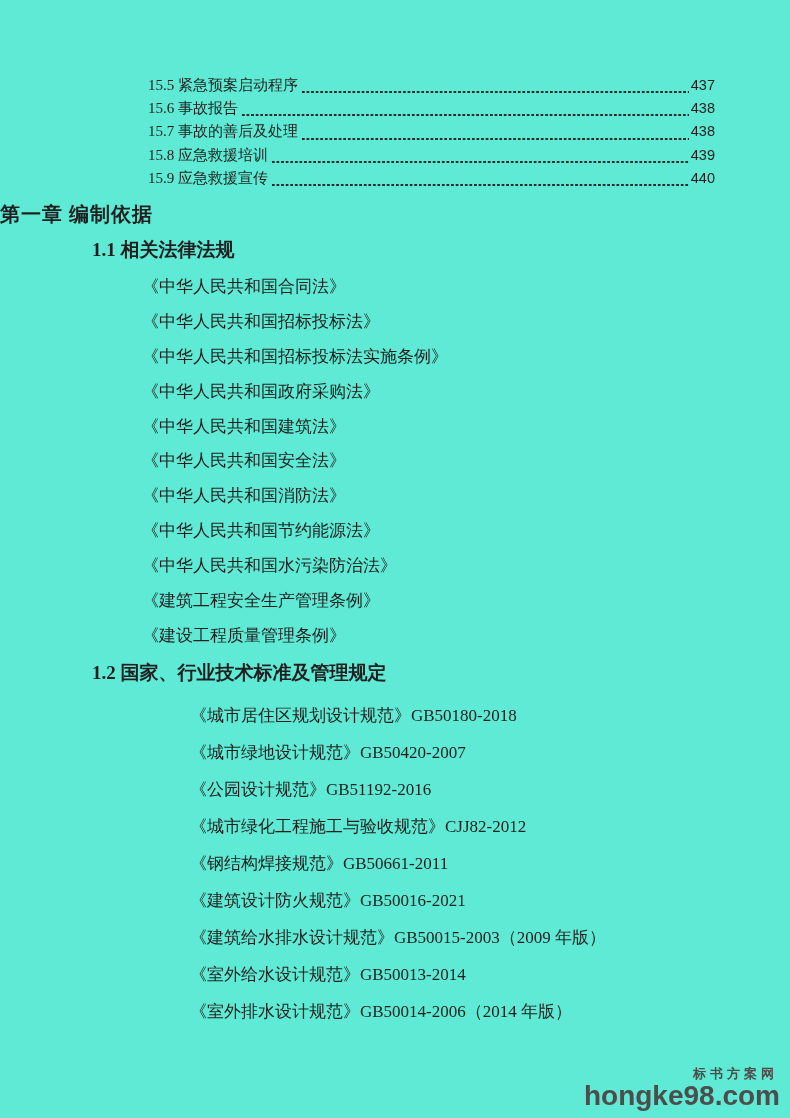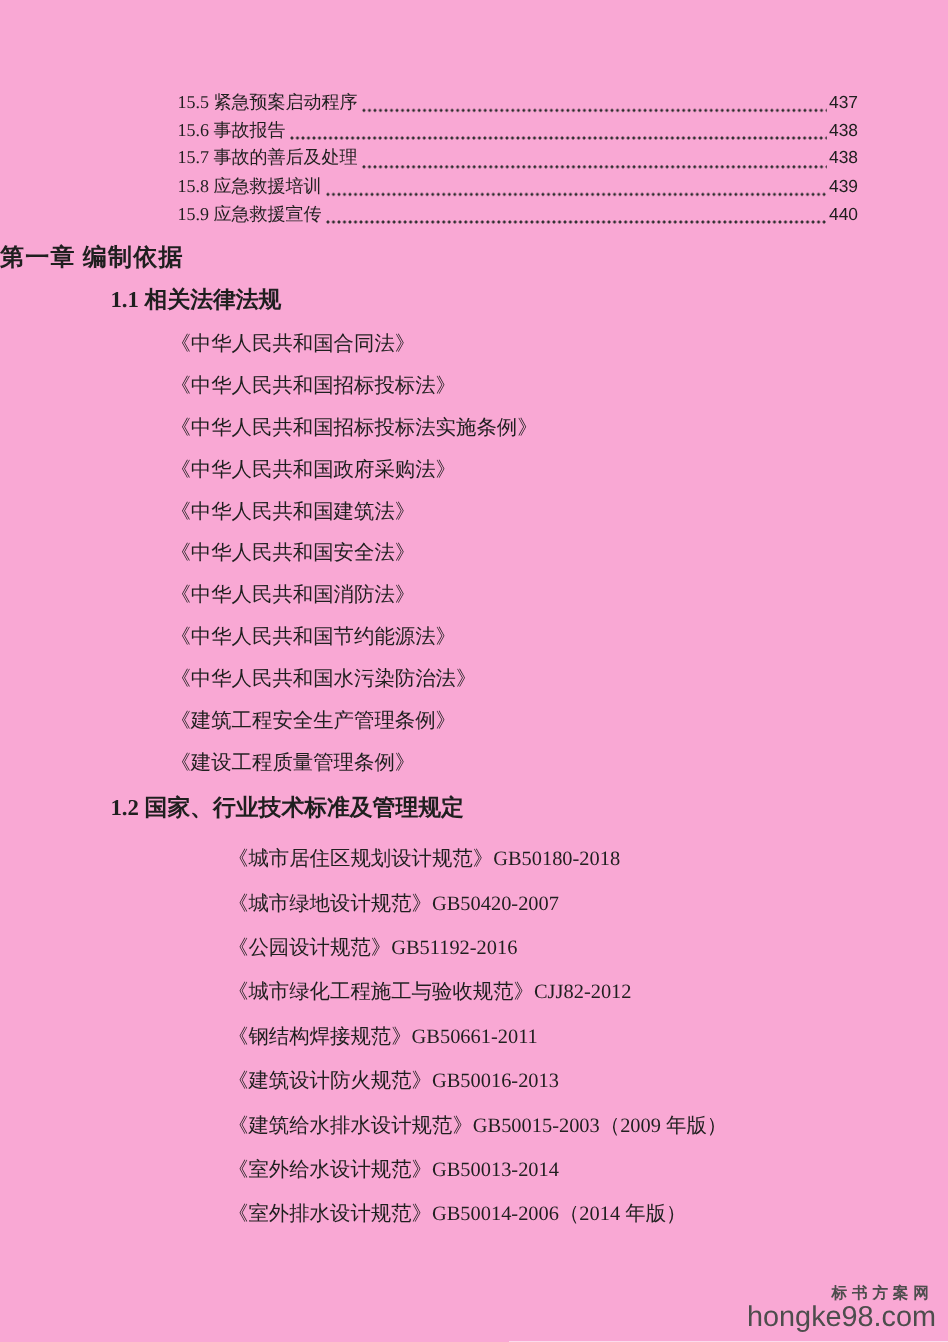--- a/index.html
+++ b/index.html
@@ -100,28 +100,28 @@
     font-family: "Liberation Sans", "DejaVu Sans", sans-serif;
     line-height: 1.05;
   }
   .watermark-name {
     font-size: 13px;
     font-weight: bold;
     letter-spacing: 4px;
     margin-right: 2px;
   }
   .watermark-url {
-    font-size: 24px;
-    font-weight: normal;
+    font-size: 28px;
+    font-weight: bold;
   }
 </style>
 </head>
 <body>
 
-<div class="page" style="background: #f9a8d4; color: rgb(31, 31, 31);">
+<div class="page" style="background: #5eead4; color: rgb(31, 31, 31);">
 
   <div class="toc">
 
       <div class="toc-row">
         <span class="toc-label">15.5 紧急预案启动程序</span>
         <span class="toc-dots"></span>
         <span class="toc-page">437</span>
       </div>
 
       <div class="toc-row">
@@ -183,21 +183,21 @@
       <div class="doc-item">《城市居住区规划设计规范》GB50180-2018</div>
 
       <div class="doc-item">《城市绿地设计规范》GB50420-2007</div>
 
       <div class="doc-item">《公园设计规范》GB51192-2016</div>
 
       <div class="doc-item">《城市绿化工程施工与验收规范》CJJ82-2012</div>
 
       <div class="doc-item">《钢结构焊接规范》GB50661-2011</div>
 
-      <div class="doc-item">《建筑设计防火规范》GB50016-2013</div>
+      <div class="doc-item">《建筑设计防火规范》GB50016-2021</div>
 
       <div class="doc-item">《建筑给水排水设计规范》GB50015-2003（2009 年版）</div>
 
       <div class="doc-item">《室外给水设计规范》GB50013-2014</div>
 
       <div class="doc-item">《室外排水设计规范》GB50014-2006（2014 年版）</div>
     </div>
 
   <div class="watermark" style="color: rgb(77, 77, 77);">
     <div class="watermark-name">标书方案网</div>

